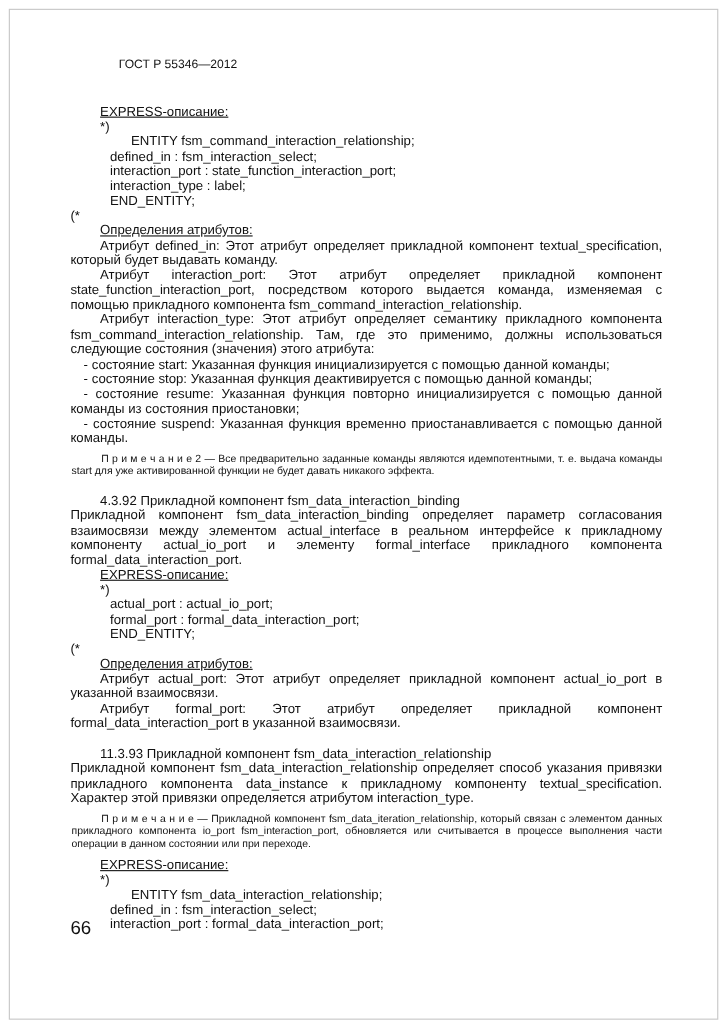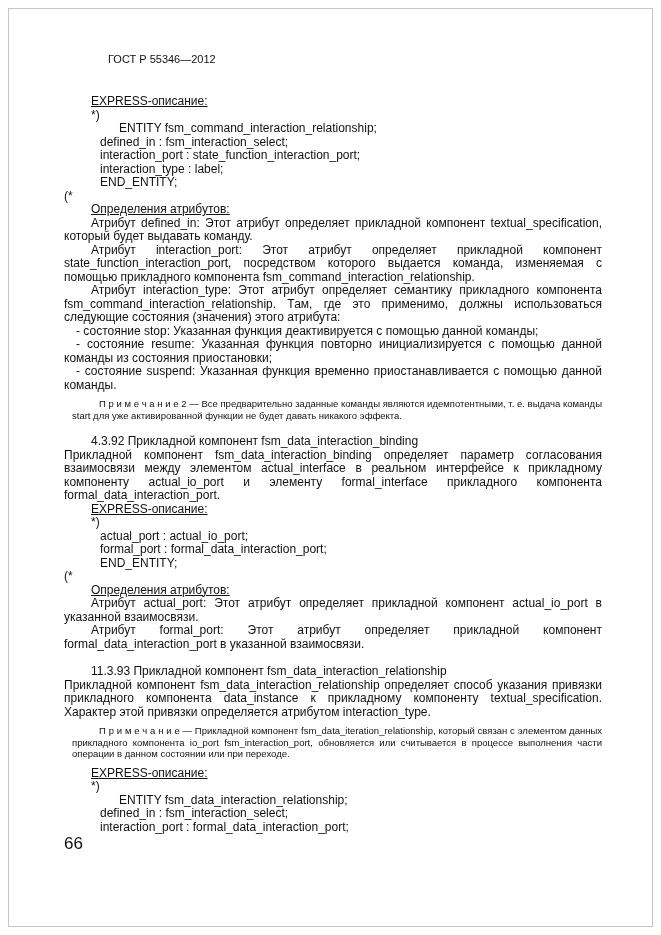--- a/index.html
+++ b/index.html
@@ -64,21 +64,21 @@
   }
   .list {
     text-align: justify;
     text-indent: 12px;
   }
   .note {
     font-size: 9.5px;
     line-height: 11.5px;
     text-align: justify;
     text-indent: 27px;
-    margin: 6px 0 7px 8px;
+    margin: 6px 0 7px 1px;
   }
   .heading {
     margin-top: 14px;
     text-indent: 27px;
   }
   .page-footer {
     position: absolute;
     left: 55px;
     bottom: 72px;
     font-size: 17px;
@@ -100,20 +100,21 @@
         <div class="line code1">ENTITY fsm_command_interaction_relationship;</div>
         <div class="line code2">defined_in : fsm_interaction_select;</div>
         <div class="line code2">interaction_port : state_function_interaction_port;</div>
         <div class="line code2">interaction_type : label;</div>
         <div class="line code2">END_ENTITY;</div>
         <div class="line codeclose">(*</div>
         <div class="line label">Определения атрибутов:</div>
         <div class="line para">Атрибут defined_in: Этот атрибут определяет прикладной компонент textual_specification, который будет выдавать команду.</div>
         <div class="line para">Атрибут interaction_port: Этот атрибут определяет прикладной компонент state_function_interaction_port, посредством которого выдается команда, изменяемая с помощью прикладного компонента fsm_command_interaction_relationship.</div>
         <div class="line para">Атрибут interaction_type: Этот атрибут определяет семантику прикладного компонента fsm_command_interaction_relationship. Там, где это применимо, должны использоваться следующие состояния (значения) этого атрибута:</div>
+        <div class="line list">- состояние start: Указанная функция инициализируется с помощью данной команды;</div>
         <div class="line list">- состояние stop: Указанная функция деактивируется с помощью данной команды;</div>
         <div class="line list">- состояние resume: Указанная функция повторно инициализируется с помощью данной команды из состояния приостановки;</div>
         <div class="line list">- состояние suspend: Указанная функция временно приостанавливается с помощью данной команды.</div>
         <div class="line note">П р и м е ч а н и е   2  —  Все предварительно заданные команды являются идемпотентными, т. е. выдача команды start для уже активированной функции не будет давать никакого эффекта.</div>
         <div class="line heading">4.3.92  Прикладной компонент fsm_data_interaction_binding</div>
         <div class="line para-flush">Прикладной компонент fsm_data_interaction_binding определяет параметр согласования взаимосвязи между элементом actual_interface в реальном интерфейсе к прикладному компоненту actual_io_port и элементу formal_interface прикладного компонента formal_data_interaction_port.</div>
         <div class="line label">EXPRESS-описание:</div>
         <div class="line code0">*)</div>
         <div class="line code2">actual_port : actual_io_port;</div>
         <div class="line code2">formal_port : formal_data_interaction_port;</div>

